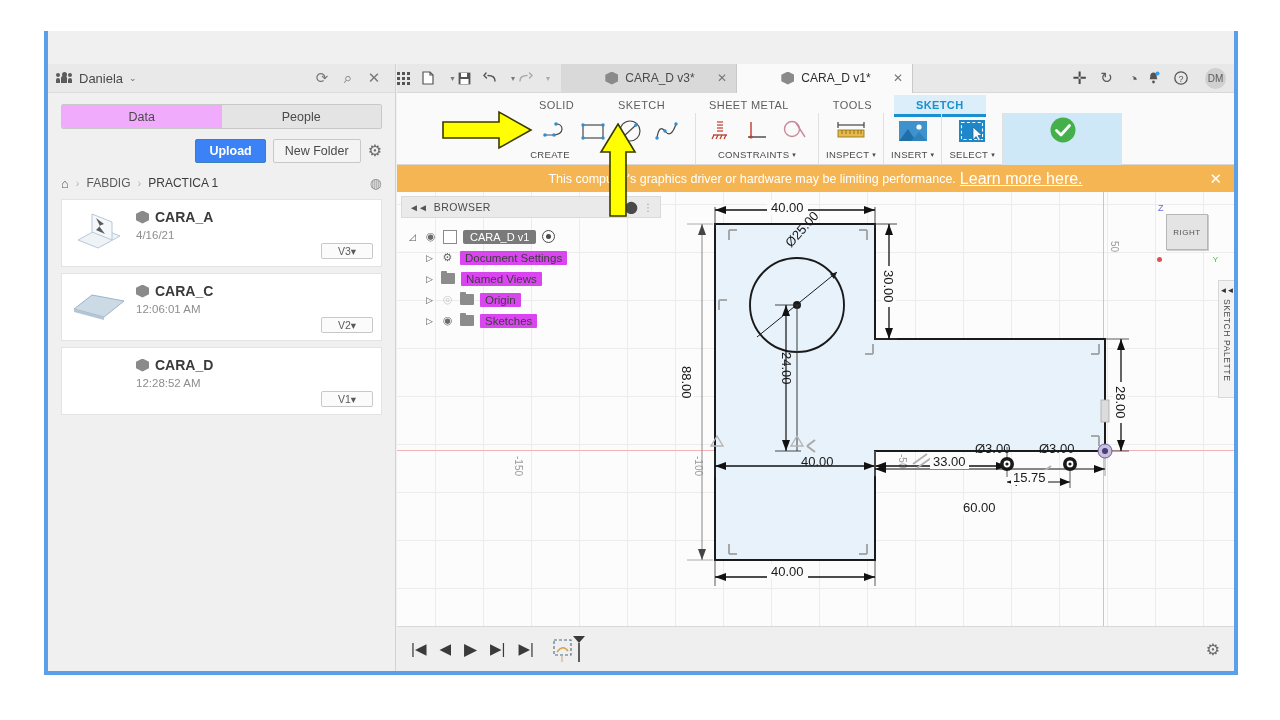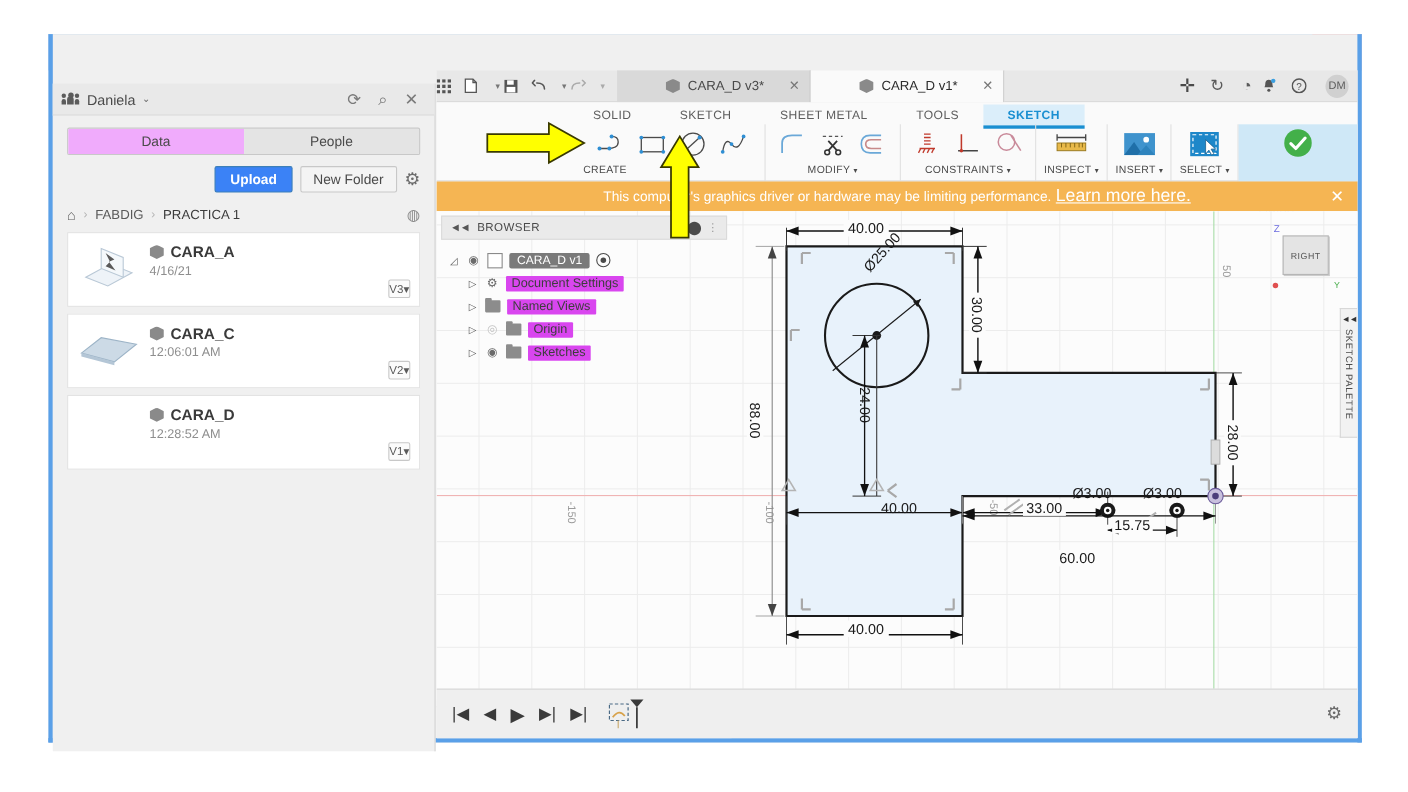--- a/index.html
+++ b/index.html
@@ -46,21 +46,20 @@
     color: #ffffff; font-size: 14px;
   }
   .wbtn.close { background: #e0433f; width: 45px; }
 
   
   .datapanel {
     position: absolute; left: 48px; top: 64px;
     width: 348px; height: 607px;
     background: #f0f0f0;
     border-right: 1px solid #d2d2d2;
-    margin-top: 12px;
   }
   .dp-head {
     height: 29px; display: flex; align-items: center;
     background: #e9e9e9; border-bottom: 1px solid #dcdcdc;
     padding: 0 8px;
   }
   .dp-people-ico { width: 16px; height: 12px; position: relative; margin-right: 7px; }
   .dp-people-ico i {
     position: absolute; background: #5c5c5c; border-radius: 50%;
     width: 4px; height: 4px; top: 1px;
@@ -131,21 +130,21 @@
   }
   .cube-ico::before{
     content:""; position:absolute; inset:0;
     background:#8a8a8a;
     clip-path: polygon(50% 0, 100% 25%, 100% 75%, 50% 100%, 0 75%, 0 25%);
   }
   .dp-date { font-size: 11.5px; color: #8e8e8e; margin-top: 4px; }
   .dp-ver {
     position: absolute; right: 8px; bottom: 7px;
     border: 1px solid #c8c8c8; background: #fbfbfb;
-    font-size: 10.5px; color: #5a5a5a; padding: 1px 0; border-radius: 2px;
+    font-size: 10.5px; color: #5a5a5a; padding: 1px 16px; border-radius: 2px;
   }
 
   
   .fusion {
     position: absolute; left: 397px; top: 64px;
     width: 837px; height: 607px;
     background: #f5f5f5;
   }
   .qat {
     height: 29px; background: #e8e8e8; display: flex; align-items: center;
@@ -573,47 +572,20 @@
                   <circle cx="12" cy="11" r="1.7" fill="#2f8fd4"></circle>
                   <circle cx="23" cy="4" r="1.7" fill="#2f8fd4"></circle>
               </svg>
             </div>
           </div>
           <div class="rlabel">
             <span>CREATE</span>
           </div>
         </div>
 
-        <div class="rgroup">
-          <div class="ricons">
-            <div class="ric">
-              <svg width="26" height="24" viewBox="0 0 26 24">
-                <path d="M4 20 L4 11 Q4 4 13 4 L22 4" fill="none" stroke="#6aa8d8" stroke-width="1.6"></path>
-              </svg>
-            </div>
-            <div class="ric">
-              <svg width="26" height="24" viewBox="0 0 26 24">
-                <line x1="4" y1="5" x2="22" y2="5" stroke="#555" stroke-width="1.2" stroke-dasharray="3 2.5"></line>
-                <path d="M9 9 L17 18 M17 9 L9 18" stroke="#333" stroke-width="1.6" fill="none"></path>
-                <circle cx="8" cy="19.5" r="2.2" fill="none" stroke="#333" stroke-width="1.4"></circle>
-                <circle cx="18" cy="19.5" r="2.2" fill="none" stroke="#333" stroke-width="1.4"></circle>
-              </svg>
-            </div>
-            <div class="ric">
-              <svg width="26" height="24" viewBox="0 0 26 24">
-                <path d="M20 4 L10 4 Q2 4 2 12 Q2 20 10 20 L20 20" fill="none" stroke="#6aa8d8" stroke-width="1.5"></path>
-                <path d="M20 8 L11 8 Q6 8 6 12 Q6 16 11 16 L20 16" fill="none" stroke="#c78a8a" stroke-width="1.5"></path>
-              </svg>
-            </div>
-          </div>
-          <div class="rlabel">
-            <span>MODIFY</span>
-            <span class="dd">▾</span>
-          </div>
-        </div>
 
         <div class="rgroup">
           <div class="ricons">
             <div class="ric">
               <svg width="24" height="24" viewBox="0 0 24 24">
                 <line x1="5" y1="16" x2="19" y2="16" stroke="#c0392b" stroke-width="1.3"></line>
                 <g stroke="#c0392b" stroke-width="1.2">
                   <line x1="6" y1="16" x2="4" y2="20"></line>
                     <line x1="10" y1="16" x2="8" y2="20"></line>
                     <line x1="14" y1="16" x2="12" y2="20"></line>

